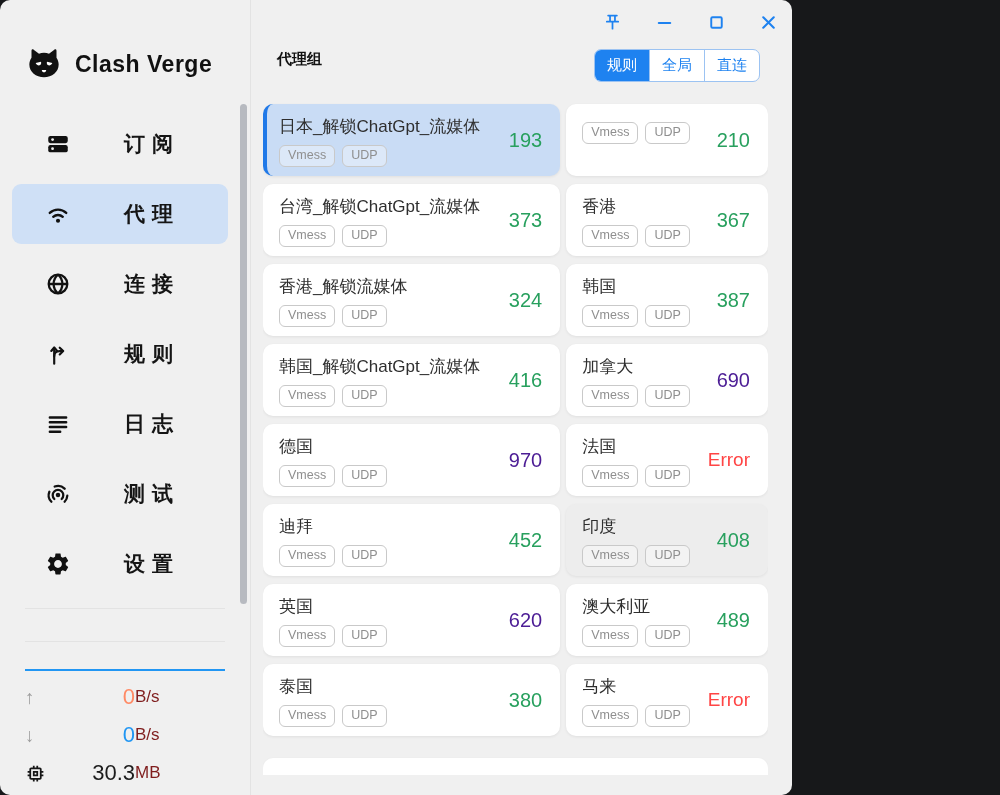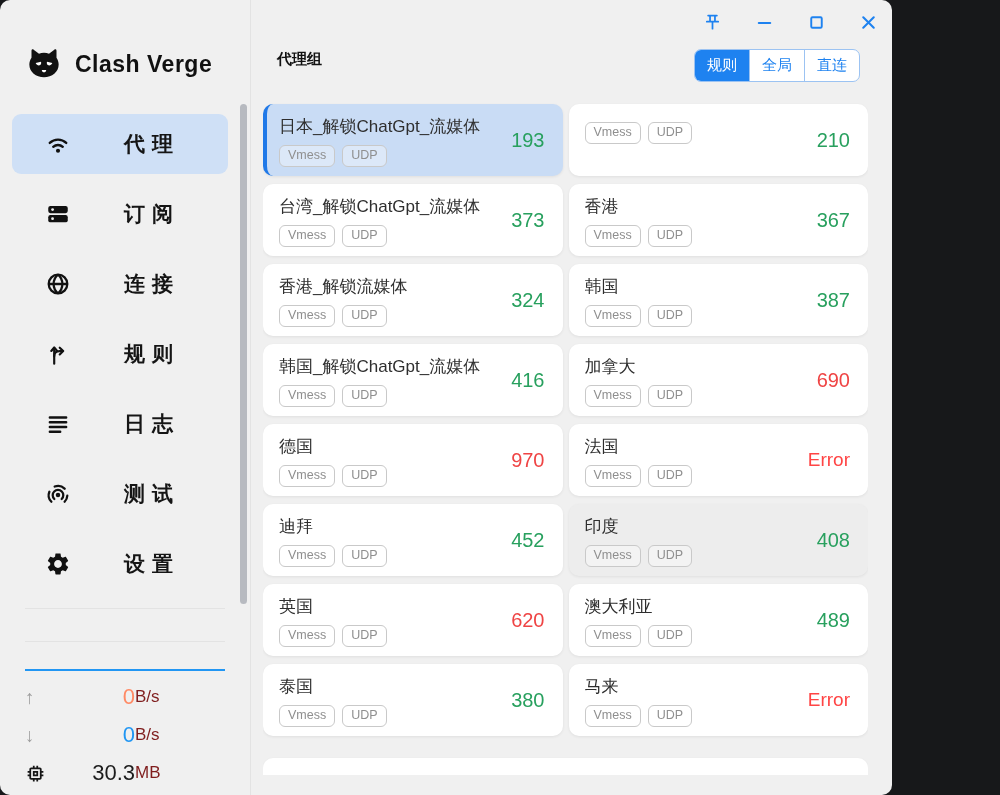--- a/index.html
+++ b/index.html
@@ -1,16 +1,16 @@
 <!DOCTYPE html>
 <html><head>
 <meta charset="utf-8">
 <style>
   html,body{margin:0;padding:0;background:#17181a;font-family:"Liberation Sans","DejaVu Sans",sans-serif;}
-  .window{position:relative;width:892px;height:795px;background:#f0f0f0;border-radius:10px;overflow:hidden;display:flex;}
+  .window{position:relative;width:792px;height:795px;background:#f0f0f0;border-radius:10px;overflow:hidden;display:flex;}
 
   
   .sidebar{position:relative;width:250px;flex-shrink:0;}
   .logo{position:absolute;top:44px;left:24px;display:flex;align-items:center;gap:11px;}
   .logo svg{width:40px;height:40px;}
   .logo-text{font-size:23px;font-weight:800;color:#111;letter-spacing:.5px;}
   .nav{position:absolute;top:114px;left:12px;width:216px;}
   .nav-item{height:60px;margin-bottom:10px;border-radius:9px;display:flex;align-items:center;padding-left:33px;cursor:pointer;}
   .nav-item.active{background:#cfe0f6;}
   .nav-item .nicon{width:26px;height:26px;color:#111;}
@@ -42,60 +42,60 @@
   .proxy-scroll{position:absolute;top:96px;left:12px;right:24px;height:679px;overflow:hidden;}
   .grid{display:grid;grid-template-columns:1fr 1fr;gap:8px 6px;padding-top:8px;grid-auto-rows:72px;}
   .card{position:relative;background:#fff;border-radius:10px;box-shadow:0 1px 3px rgba(0,0,0,.07);padding:11px 16px 11px 16px;box-sizing:border-box;cursor:pointer;}
   .card.selected{background:#c9dcf5;border-left:4px solid #2079e8;padding-left:12px;}
   .card.hover{background:#ededed;}
   .p-name{font-size:17px;color:#2e2e2e;white-space:nowrap;overflow:hidden;padding-right:64px;}
   .p-tags{margin-top:7px;display:flex;gap:7px;}
   .chip{font-size:12.5px;color:#8f8f8f;border:1px solid #c9c9c9;border-radius:6px;padding:2px 8px;line-height:1.25;background:rgba(255,255,255,.35);}
   .p-lat{position:absolute;right:18px;top:50%;transform:translateY(-50%);font-size:20px;}
   .st-good .p-lat{color:#28a05e;margin-left:36px;}
-  .st-warn .p-lat{color:#ef4444;}
+  .st-warn .p-lat{color:#4c1d95;}
   .st-error .p-lat{color:#ff4545;font-size:19px;}
   .partial-card{margin-top:22px;height:40px;background:#fff;border-radius:10px;box-shadow:0 1px 3px rgba(0,0,0,.07);}
 </style>
 </head>
 <body>
 
 <div class="window">
 
   <div class="sidebar">
 
     <div class="logo">
       <svg viewBox="0 0 24 24">
         <path fill="#111" d="M12 5.2c1.1 0 2.1.2 3 .7l3.2-2.5c.5-.4 1.3-.1 1.3.6v4.2c.8 1.2 1.3 2.6 1.3 4.1 0 4.6-4 7.6-8.8 7.6s-8.8-3-8.8-7.6c0-1.5.5-2.9 1.3-4.1V4c0-.7.8-1 1.3-.6L9 5.9c.9-.5 1.9-.7 3-.7z"></path>
         <path fill="#fff" d="M7 11.4l3.2-.7c.3.9 0 1.8-.8 2.1-.8.3-2-.3-2.4-1.4zM17 11.4l-3.2-.7c-.3.9 0 1.8.8 2.1.8.3 2-.3 2.4-1.4z"></path>
         <path fill="#fff" d="M10.7 15.6h2.6c0 .9-.6 1.4-1.3 1.4s-1.3-.5-1.3-1.4z"></path>
       </svg>
       <span class="logo-text">Clash Verge</span>
     </div>
 
     <div class="nav">
-      <div class="nav-item active">
-        <span class="nicon">
-          <svg viewBox="0 0 24 24">
-              <circle cx="12" cy="18.2" r="1.9" fill="currentColor"></circle>
-              <path d="M7.6 14.6c2.5-2.3 6.3-2.3 8.8 0M4.4 11c4.3-4 10.9-4 15.2 0" fill="none" stroke="currentColor" stroke-width="2.2" stroke-linecap="round"></path>
-            </svg>
-        </span>
-        <span class="nlabel">代理</span>
-      </div>
       <div class="nav-item">
         <span class="nicon">
           <svg viewBox="0 0 24 24">
               <rect x="3" y="4.5" width="18" height="6.8" rx="2" fill="currentColor"></rect>
               <rect x="3" y="12.9" width="18" height="6.8" rx="2" fill="currentColor"></rect>
               <circle cx="7" cy="7.9" r="1.3" fill="#f0f0f0"></circle>
               <circle cx="7" cy="16.3" r="1.3" fill="#f0f0f0"></circle>
             </svg>
         </span>
         <span class="nlabel">订阅</span>
+      </div>
+      <div class="nav-item active">
+        <span class="nicon">
+          <svg viewBox="0 0 24 24">
+              <circle cx="12" cy="18.2" r="1.9" fill="currentColor"></circle>
+              <path d="M7.6 14.6c2.5-2.3 6.3-2.3 8.8 0M4.4 11c4.3-4 10.9-4 15.2 0" fill="none" stroke="currentColor" stroke-width="2.2" stroke-linecap="round"></path>
+            </svg>
+        </span>
+        <span class="nlabel">代理</span>
       </div>
       <div class="nav-item">
         <span class="nicon">
           <svg viewBox="0 0 24 24">
               <circle cx="12" cy="12" r="8.6" fill="none" stroke="currentColor" stroke-width="2.1"></circle>
               <path d="M3.4 12h17.2M12 3.4c-5.4 4.6-5.4 12.6 0 17.2M12 3.4c5.4 4.6 5.4 12.6 0 17.2" fill="none" stroke="currentColor" stroke-width="2.1"></path>
             </svg>
         </span>
         <span class="nlabel">连接</span>
       </div>

